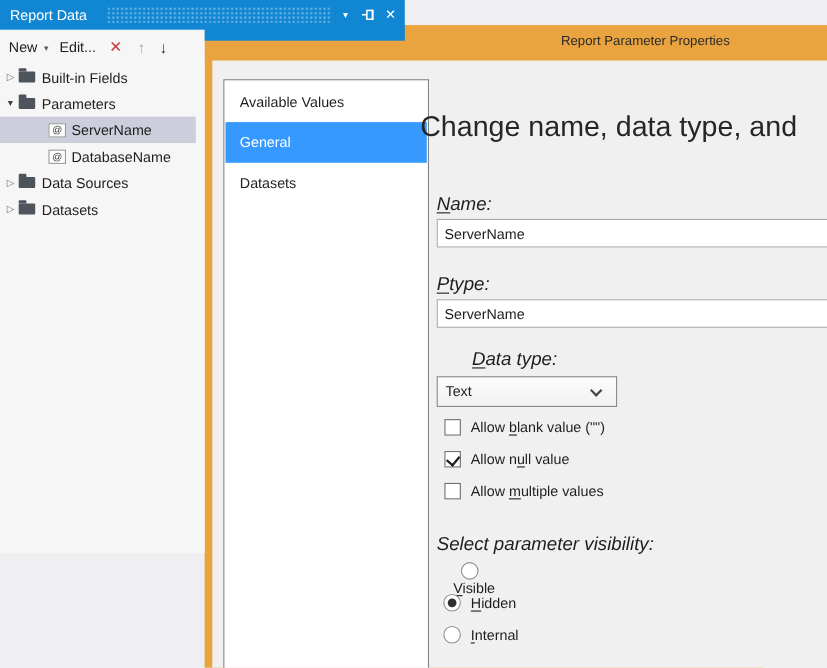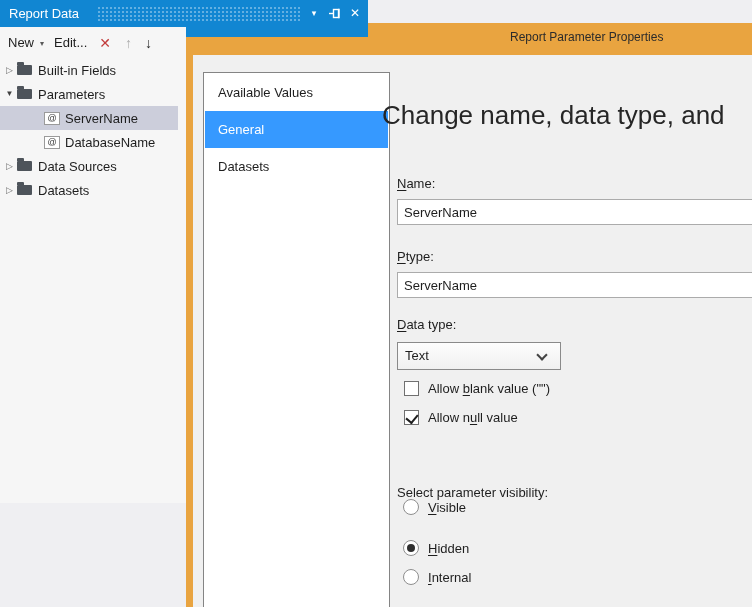--- a/index.html
+++ b/index.html
@@ -53,21 +53,21 @@
   .nav-item.selected{
     background:var(--nav-selected-blue);color:#FFFFFF;
   }
 
   
   .dlg-heading{
     position:absolute;left:189px;top:45px;
     font-size:26px;font-weight:300;color:#262626;white-space:nowrap;
   }
   .form-label{
-    position:absolute;left:204px;font-size:13px;color:#1E1E1E;white-space:nowrap;
+    position:absolute;left:204px;font-size:17px;color:#1E1E1E;white-space:nowrap;font-style:italic;
   }
   .mn{text-decoration:underline;text-underline-offset:2px;}
   .text-field{
     position:absolute;left:204px;width:600px;height:26px;
     background:#FFFFFF;border:1px solid #ABABAB;
     font-family:"Liberation Sans","DejaVu Sans",sans-serif;
     font-size:13px;color:#1E1E1E;padding:0 6px;outline:none;
   }
   .combo{
     position:absolute;left:204px;width:164px;height:28px;
@@ -168,24 +168,24 @@
     width:16px;height:13px;border:1px solid #9A9A9A;background:#FFFFFF;
     font-size:9px;line-height:11px;text-align:center;color:#3B3B3B;
     margin-right:5px;flex:0 0 auto;
   }
   .param-icon::before{content:"@";}
   .tree-label{white-space:nowrap;text-align:right;}
 
   
   .y-name-label{top:121px;}   .y-name-field{top:144px;}
   .y-prompt-label{top:194px;} .y-prompt-field{top:217px;}
-  .y-dtype-label{top:262px;}  .y-dtype-combo{top:287px;}
+  .y-dtype-label{top:262px;margin-left:32px;}  .y-dtype-combo{top:287px;}
   .y-chk1{top:326px;} .y-chk2{top:355px;text-align:center;} .y-chk3{top:384px;}
   .y-vis-label{top:430px;}
-  .y-rad1{top:444px;} .y-rad2{top:485px;} .y-rad3{top:514px;}
+  .y-rad1{top:456px;flex-direction:column;} .y-rad2{top:485px;} .y-rad3{top:514px;}
 </style>
 </head>
 <body>
 
 <div class="dialog">
   <div class="dlg-titlebar">
     <span class="dlg-title">Report Parameter Properties</span>
   </div>
   <div class="dlg-body">
 
@@ -209,20 +209,24 @@
       <span class="chevron"></span>
     </div>
 
     <div class="check-row y-chk1">
       <span class="checkbox"></span>
       <span class="lbl"><span>Allow </span><span class="mn">b</span><span>lank value ("")</span></span>
     </div>
     <div class="check-row y-chk2">
       <span class="checkbox checked"></span>
       <span class="lbl"><span>Allow n</span><span class="mn">u</span><span>ll value</span></span>
+    </div>
+    <div class="check-row y-chk3">
+      <span class="checkbox"></span>
+      <span class="lbl"><span>Allow </span><span class="mn">m</span><span>ultiple values</span></span>
     </div>
 
     <div class="form-label y-vis-label">Select parameter visibility:</div>
     <div class="radio-row y-rad1">
       <span class="radio"></span>
       <span class="lbl"><span class="mn">V</span><span>isible</span></span>
     </div>
     <div class="radio-row y-rad2">
       <span class="radio selected"></span>
       <span class="lbl"><span class="mn">H</span><span>idden</span></span>

